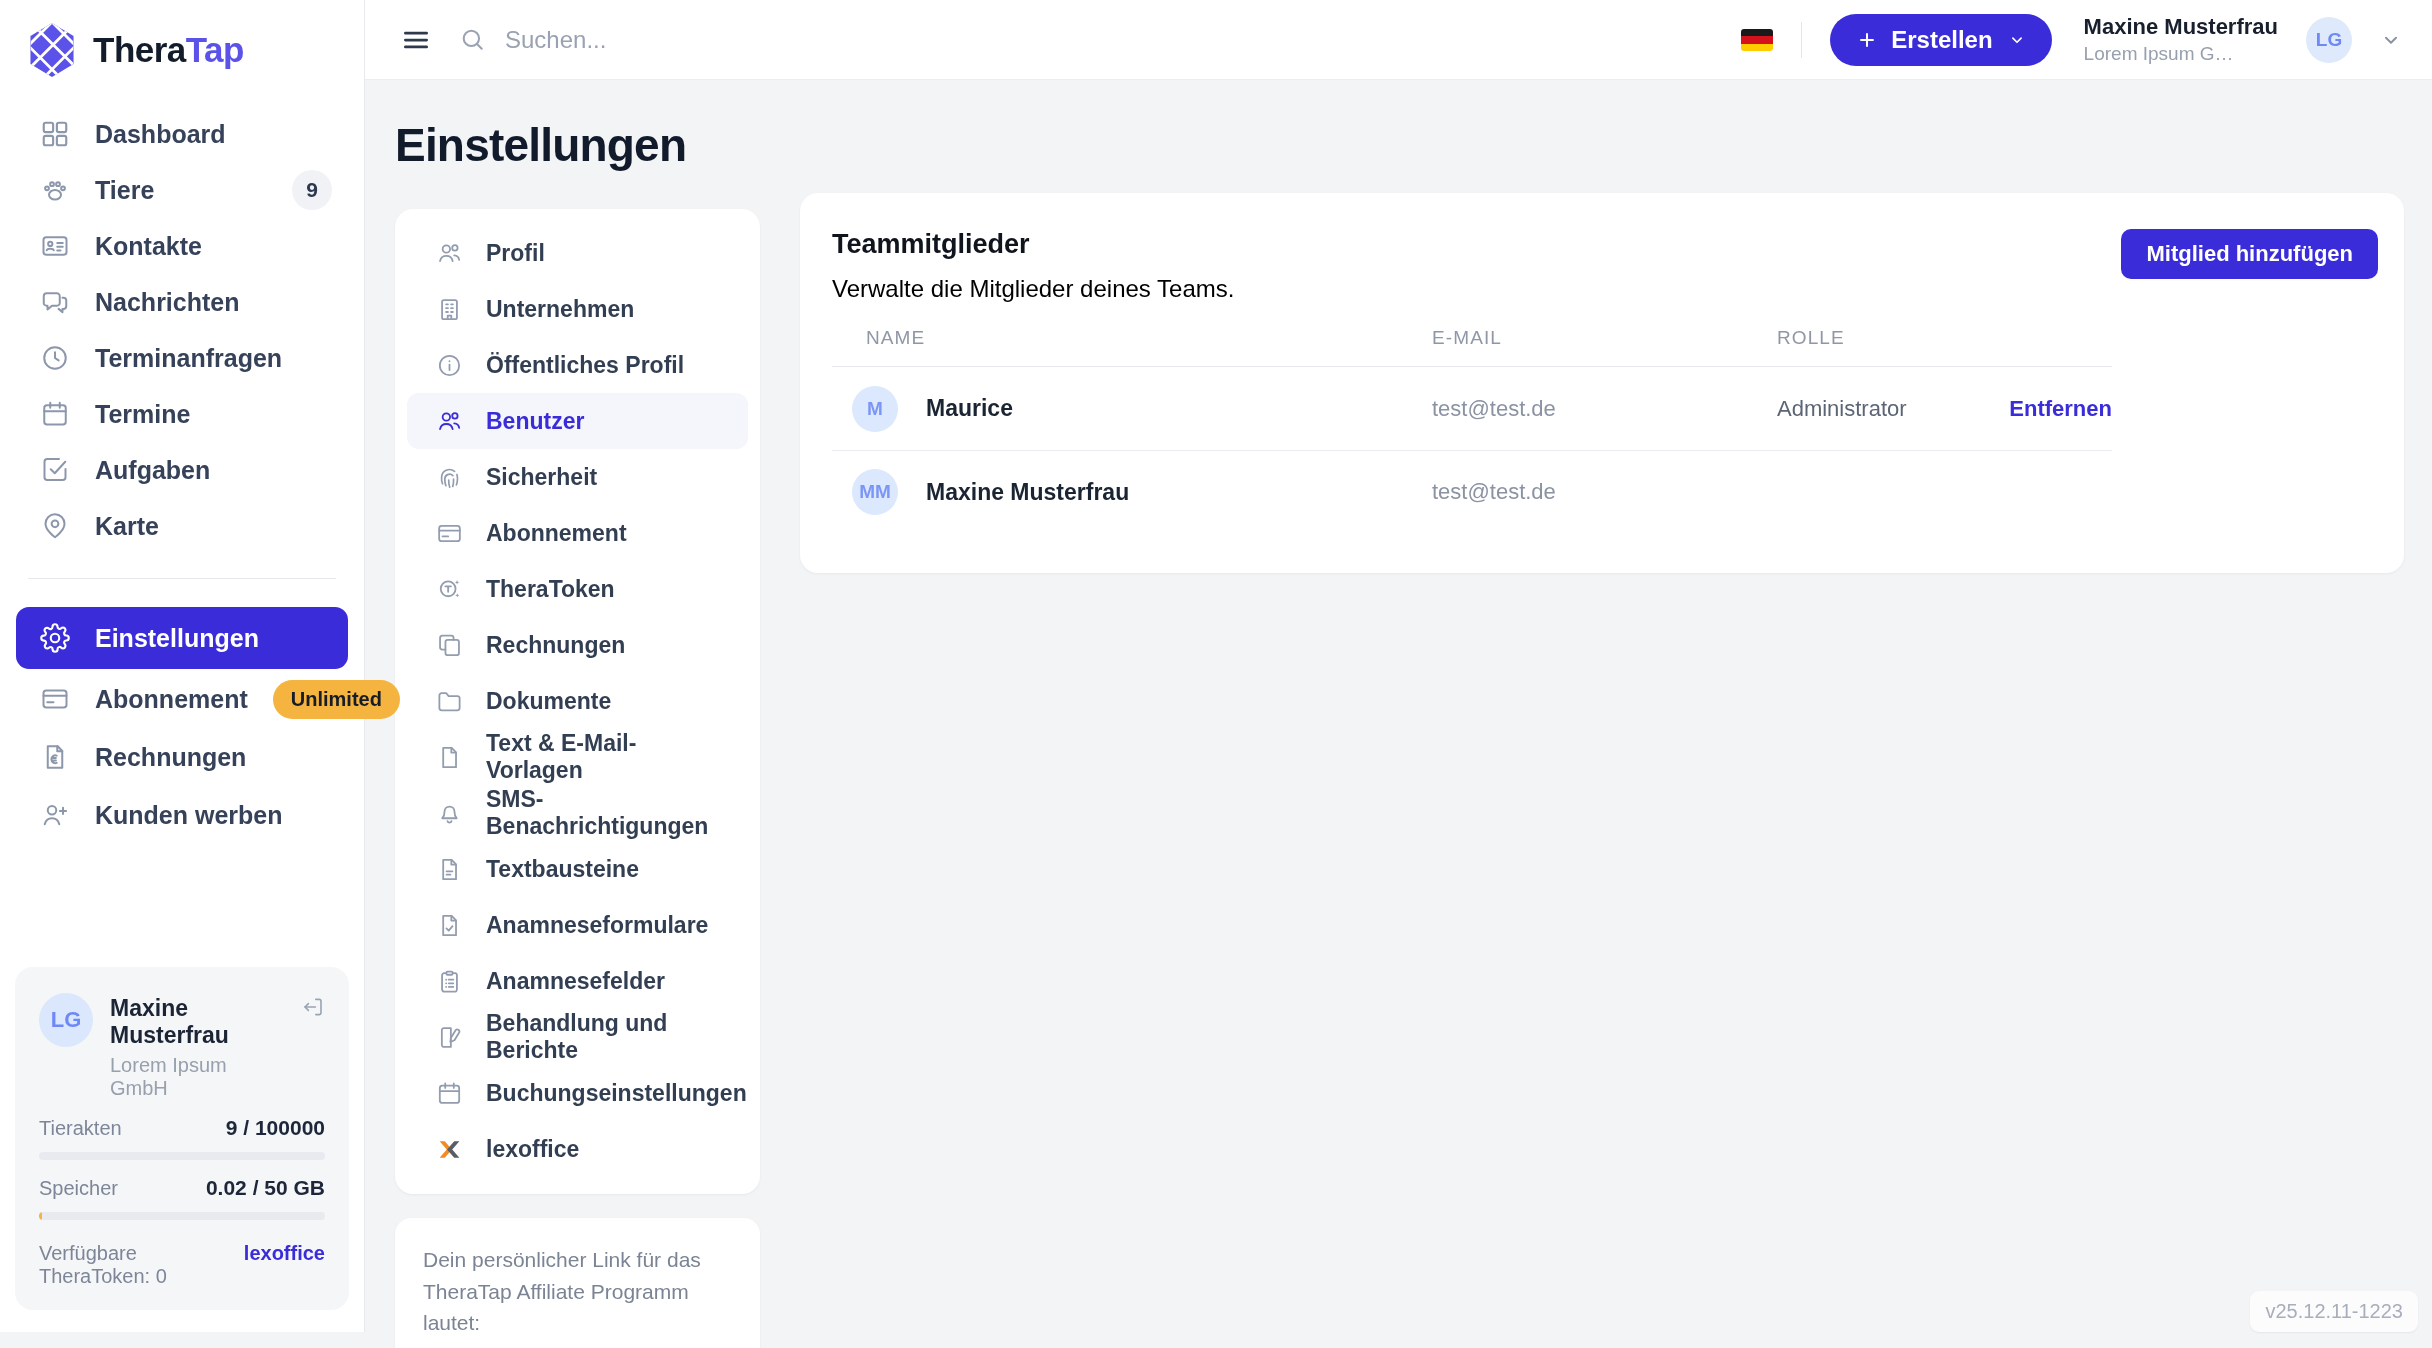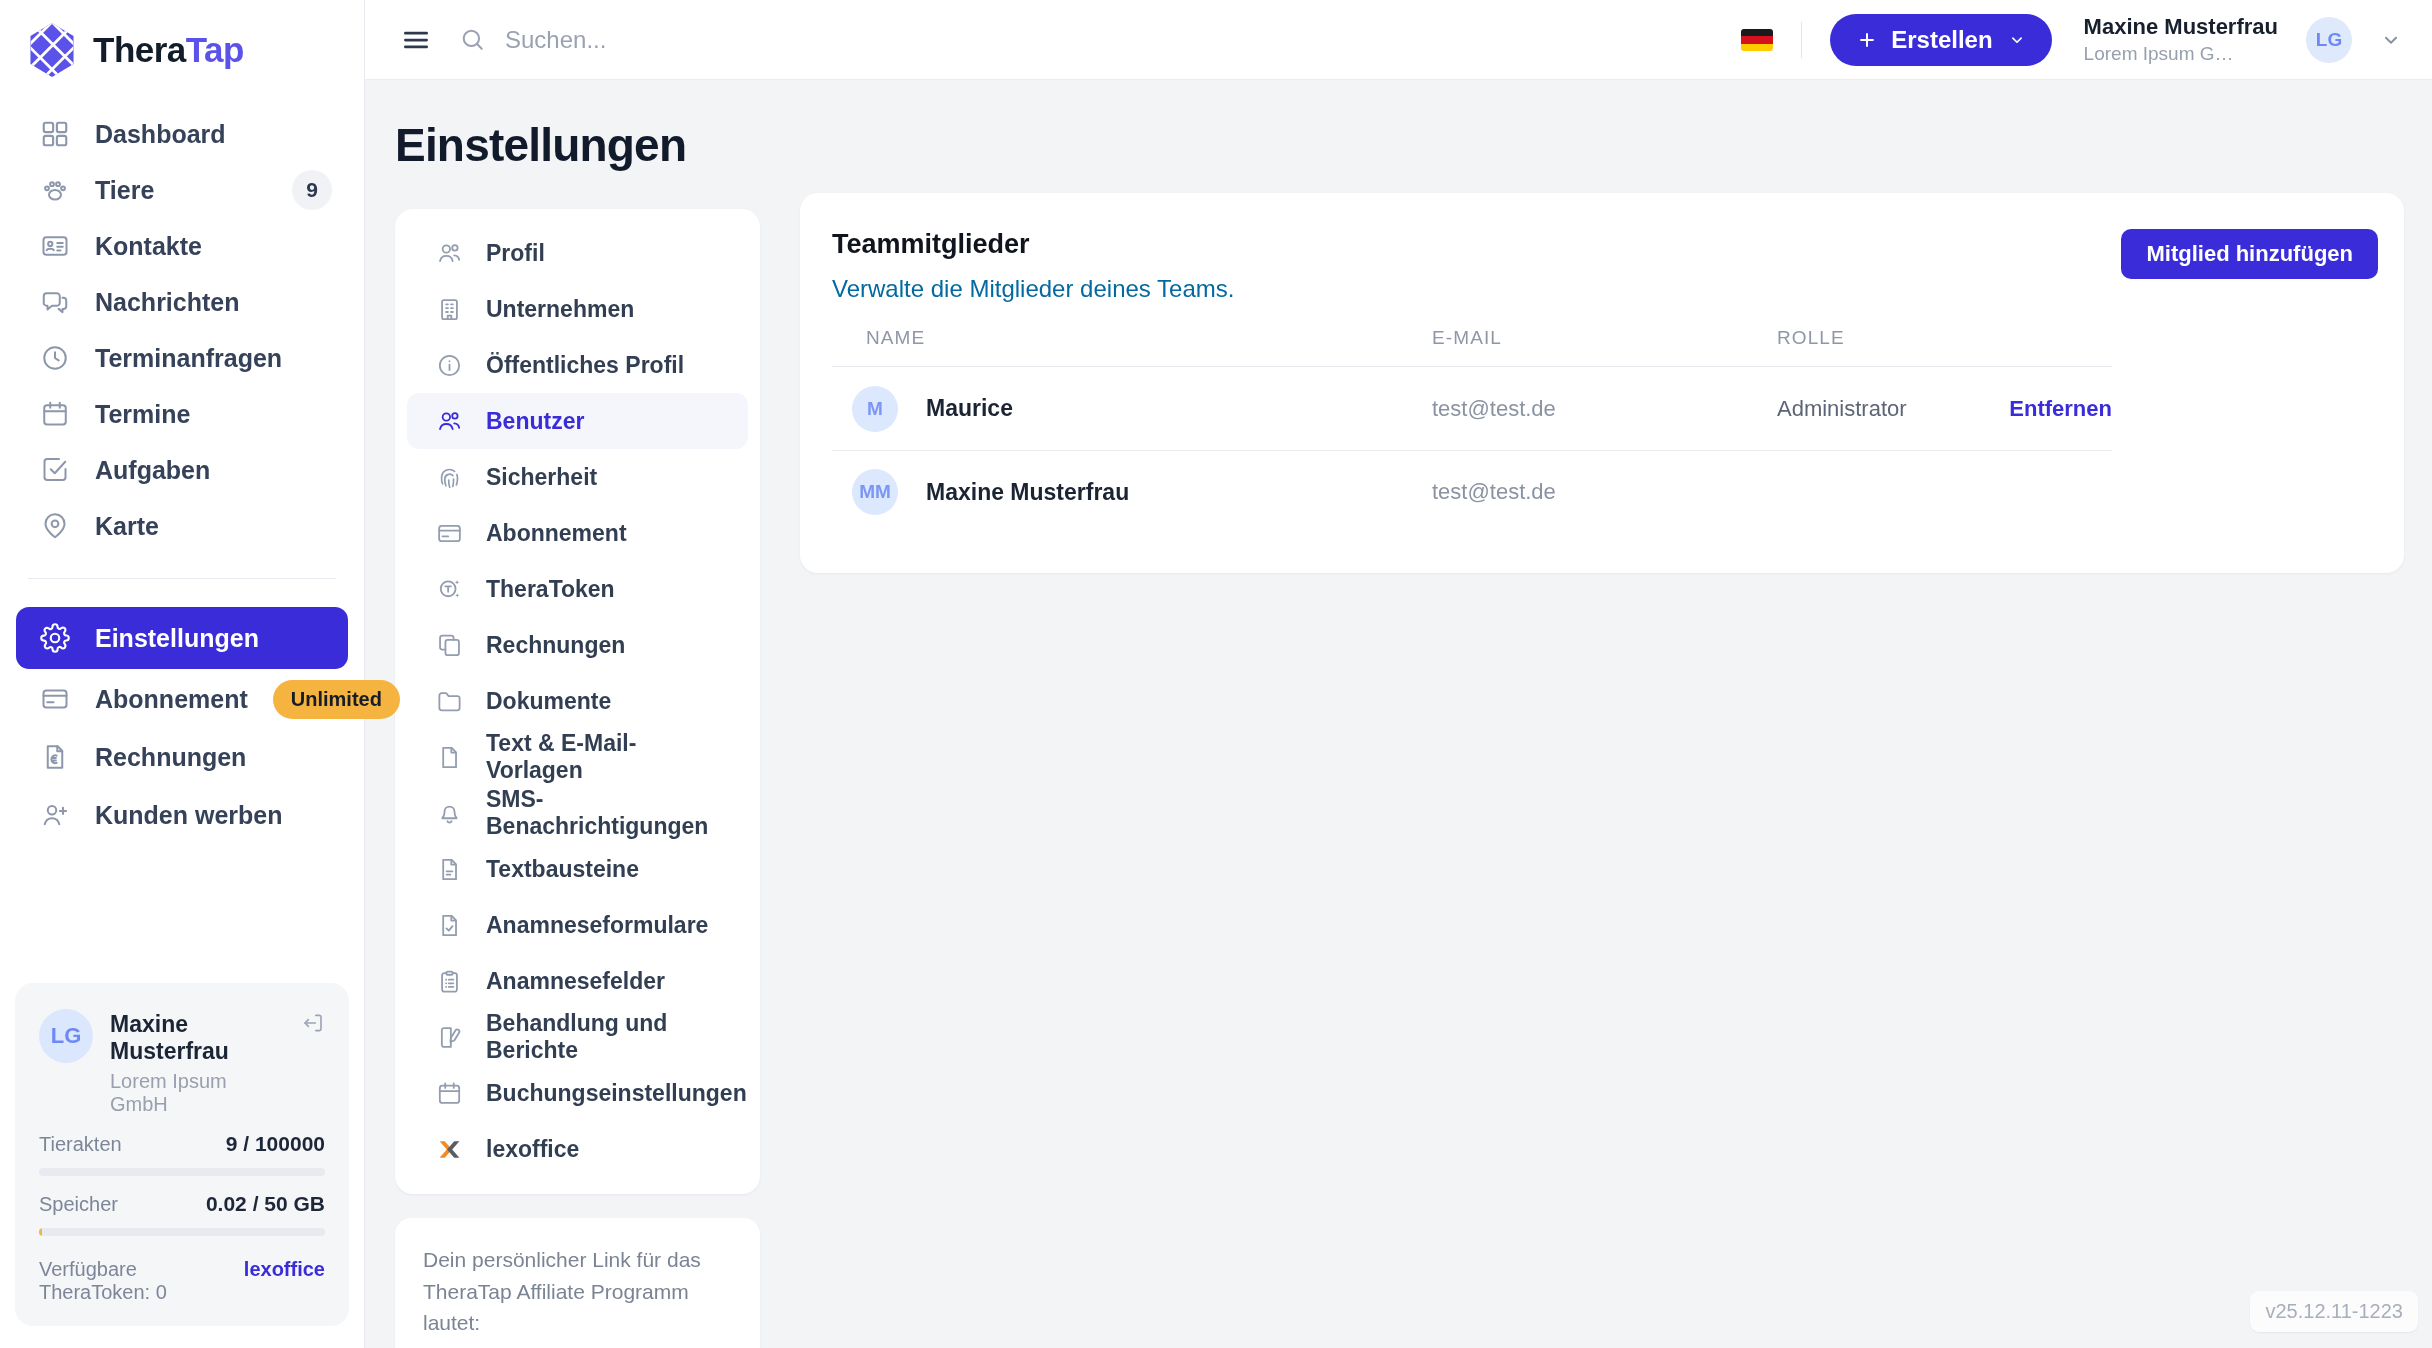--- a/index.html
+++ b/index.html
@@ -9,21 +9,21 @@
   }
   *{box-sizing:border-box}
   html,body{margin:0;padding:0}
   body{
     width:2432px;height:1348px;overflow:hidden;position:relative;
     background:var(--bg);color:var(--ink);
     font-family:"Liberation Sans","DejaVu Sans",sans-serif;
   }
   svg{display:block;width:100%;height:100%}
   
-  #sidebar{position:absolute;left:0;top:0;bottom:0;width:365px;background:#fff;
+  #sidebar{position:absolute;left:0;top:0;bottom:16px;width:365px;background:#fff;
     border-right:1px solid var(--line);display:flex;flex-direction:column;padding:0 0 22px;z-index:3}
   .logo{display:flex;align-items:center;gap:15px;padding:22px 26px 16px;cursor:pointer}
   .logo-mark{width:52px;height:56px;flex:0 0 auto}
   .logo-text{font-size:35px;font-weight:bold;letter-spacing:-.5px;color:#131c2b}
   .logo-text .accent{color:var(--accent)}
   .nav{padding-top:12px}
   .nav-item{display:flex;align-items:center;gap:25px;height:56px;padding:0 32px 0 40px;
     font-size:25px;font-weight:bold;color:var(--nav);cursor:pointer}
   .nav-item .ic{width:30px;height:30px;color:#8d97ab;flex:0 0 auto}
   .nav-item.selected{margin:0 16px;height:62px;border-radius:13px;background:var(--primary);
@@ -82,21 +82,21 @@
   .menu-item{display:flex;align-items:center;gap:23px;height:56px;margin:0 12px;padding:0 16px 0 29px;
     border-radius:12px;font-size:23px;font-weight:bold;color:#323e52;cursor:pointer}
   .menu-item .ic{width:27px;height:27px;color:#939daf;flex:0 0 auto}
   .menu-item.selected{background:#f5f6fb;color:var(--primary)}
   .menu-item.selected .ic{color:var(--primary)}
   
   .team-card{position:absolute;left:800px;top:193px;width:1604px;height:380px;background:var(--card);
     border-radius:18px;box-shadow:0 1px 3px rgba(20,24,40,.05);padding:36px 26px 0 32px}
   .team-head{display:flex;align-items:flex-start}
   .team-title{font-size:27px;font-weight:bold;color:#10141d}
-  .team-sub{font-size:24px;color:#0369a1;margin-top:15px}
+  .team-sub{font-size:24px;color:#000000;margin-top:15px}
   .add-btn{margin-left:auto;background:var(--primary);color:#fff;border:none;border-radius:10px;height:50px;
     padding:0 25px;font-size:22px;font-weight:bold;cursor:pointer;font-family:inherit}
   .table{width:1280px;margin-top:24px}
   .thead{display:flex;align-items:center;padding-bottom:17px;border-bottom:1px solid #e6e8ed;
     color:#8f97a7;font-size:19px;letter-spacing:1.1px}
   .th-name{flex:0 0 600px;padding-left:34px}
   .th-email{flex:0 0 345px}
   .th-role{flex:1}
   .member-row{display:flex;align-items:center;height:83px}
   .member-row + .member-row{border-top:1px solid #e9ebef}

